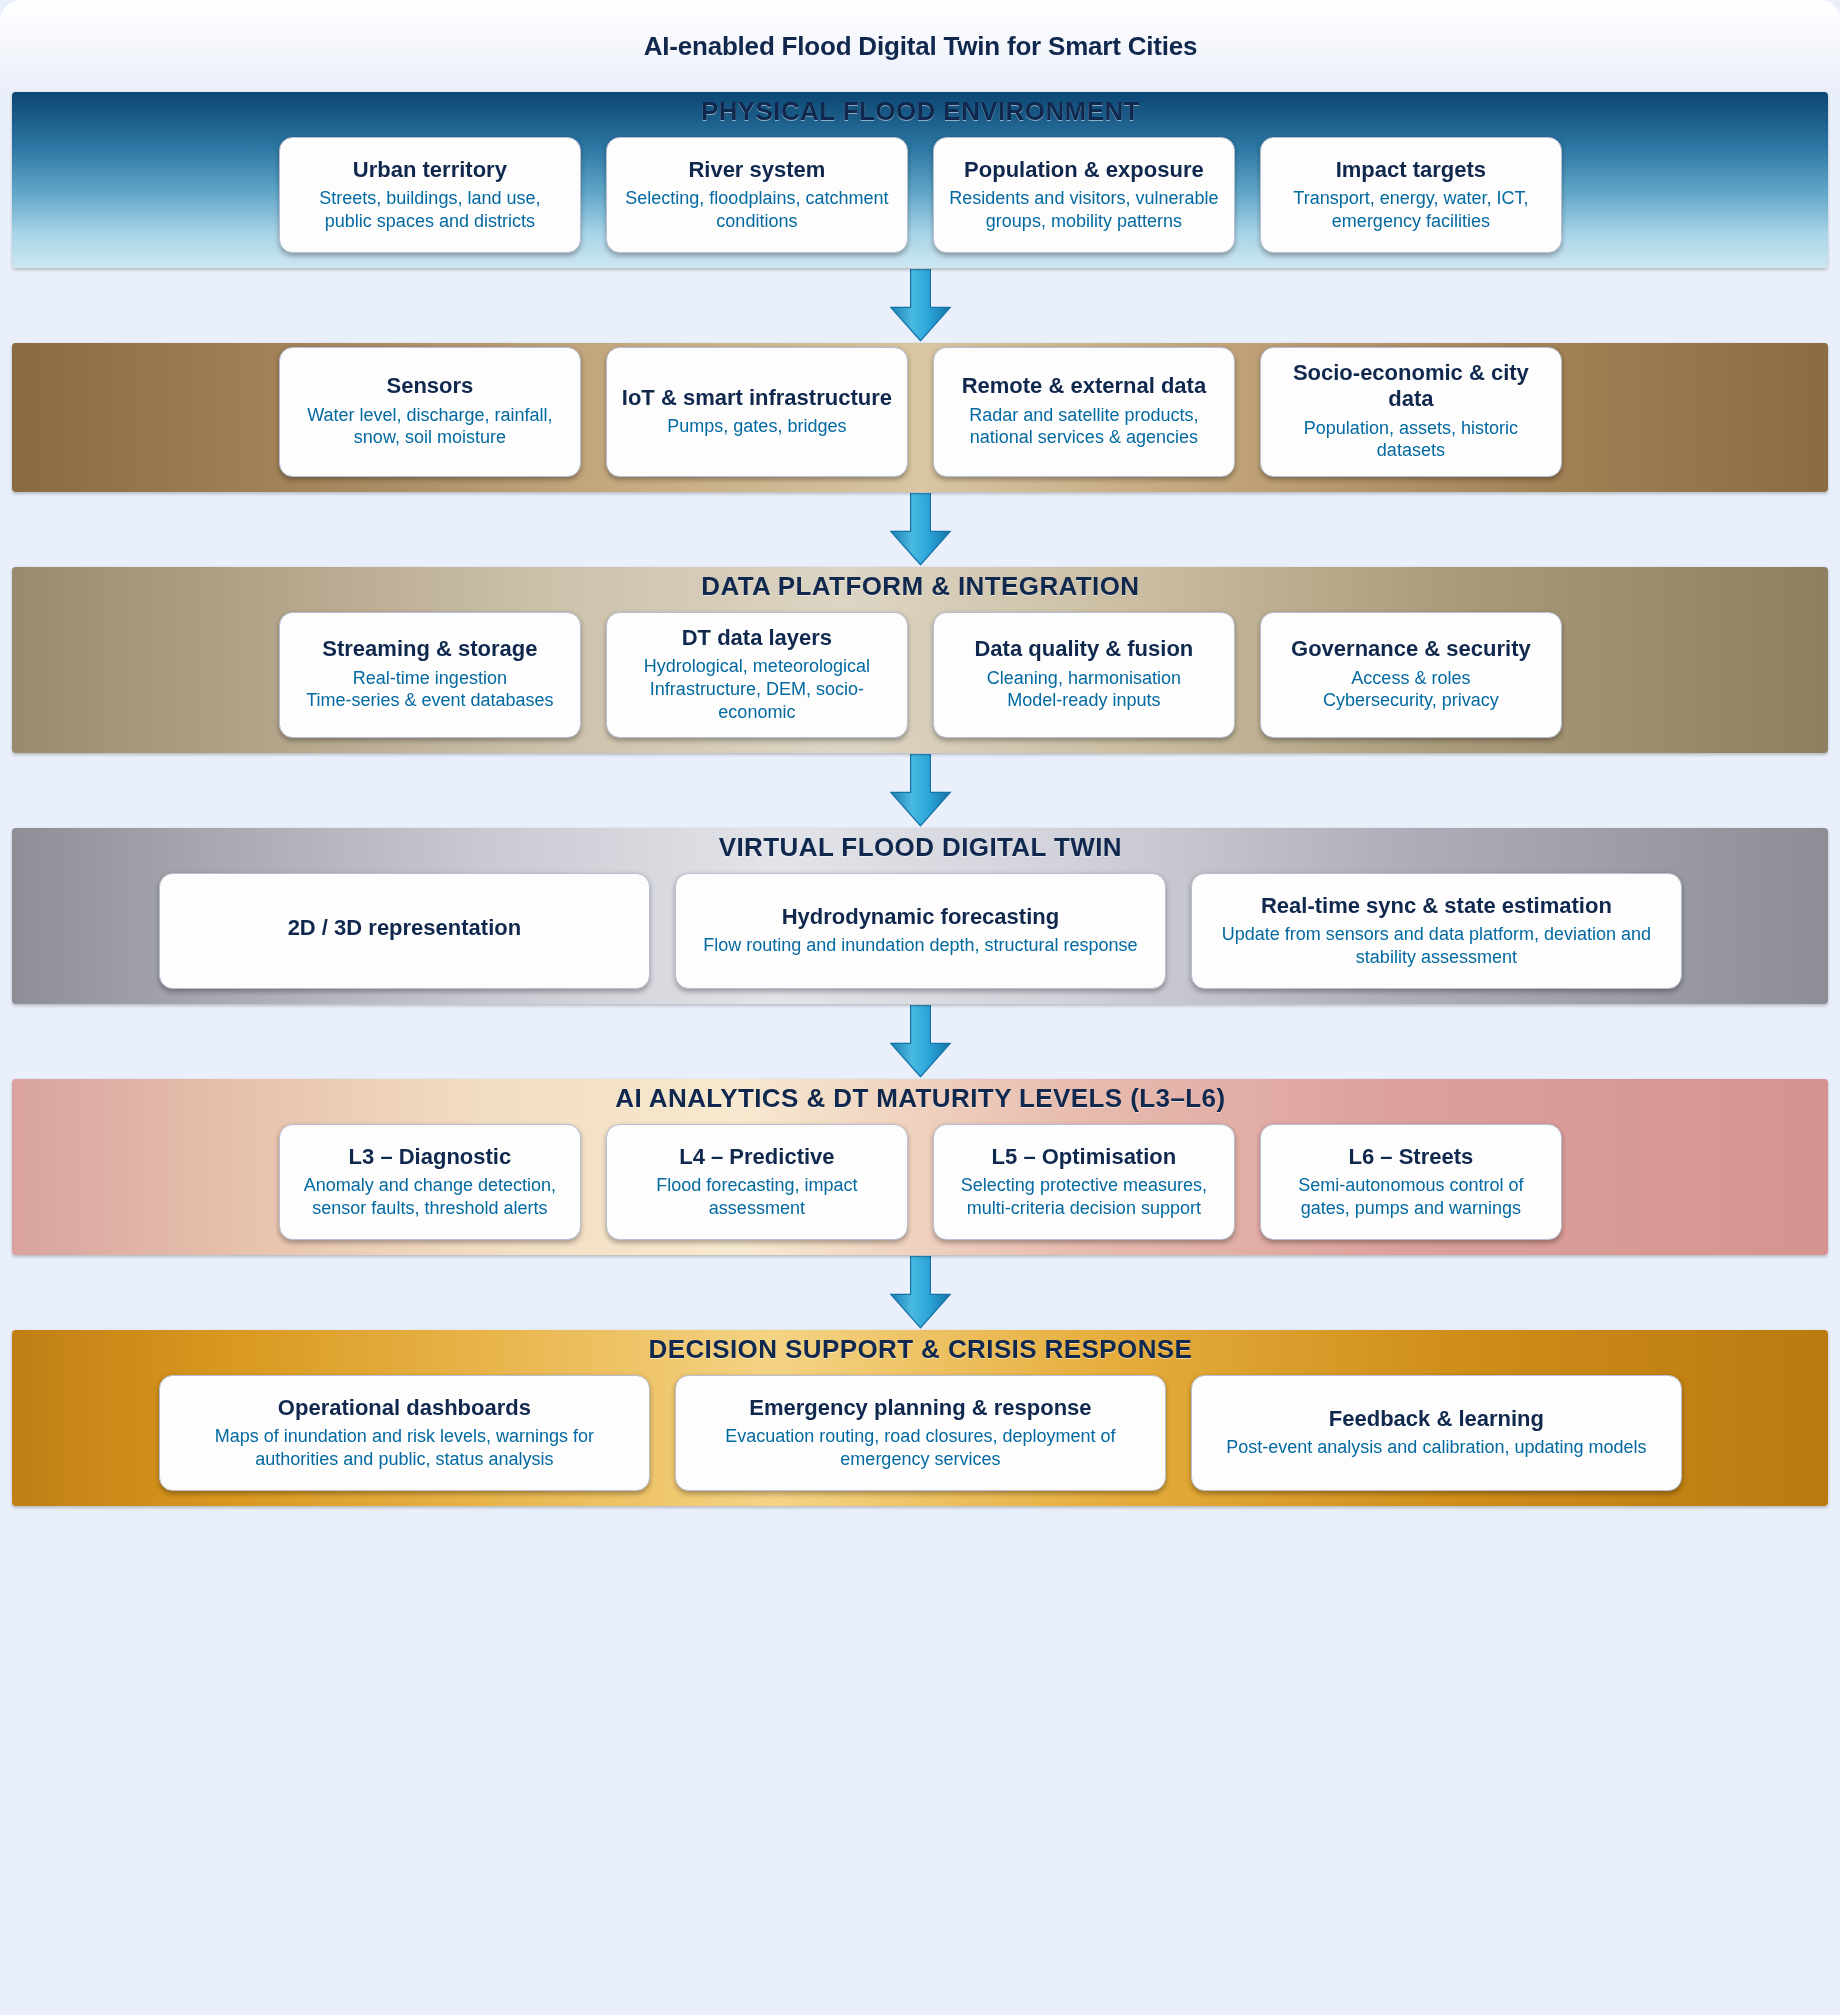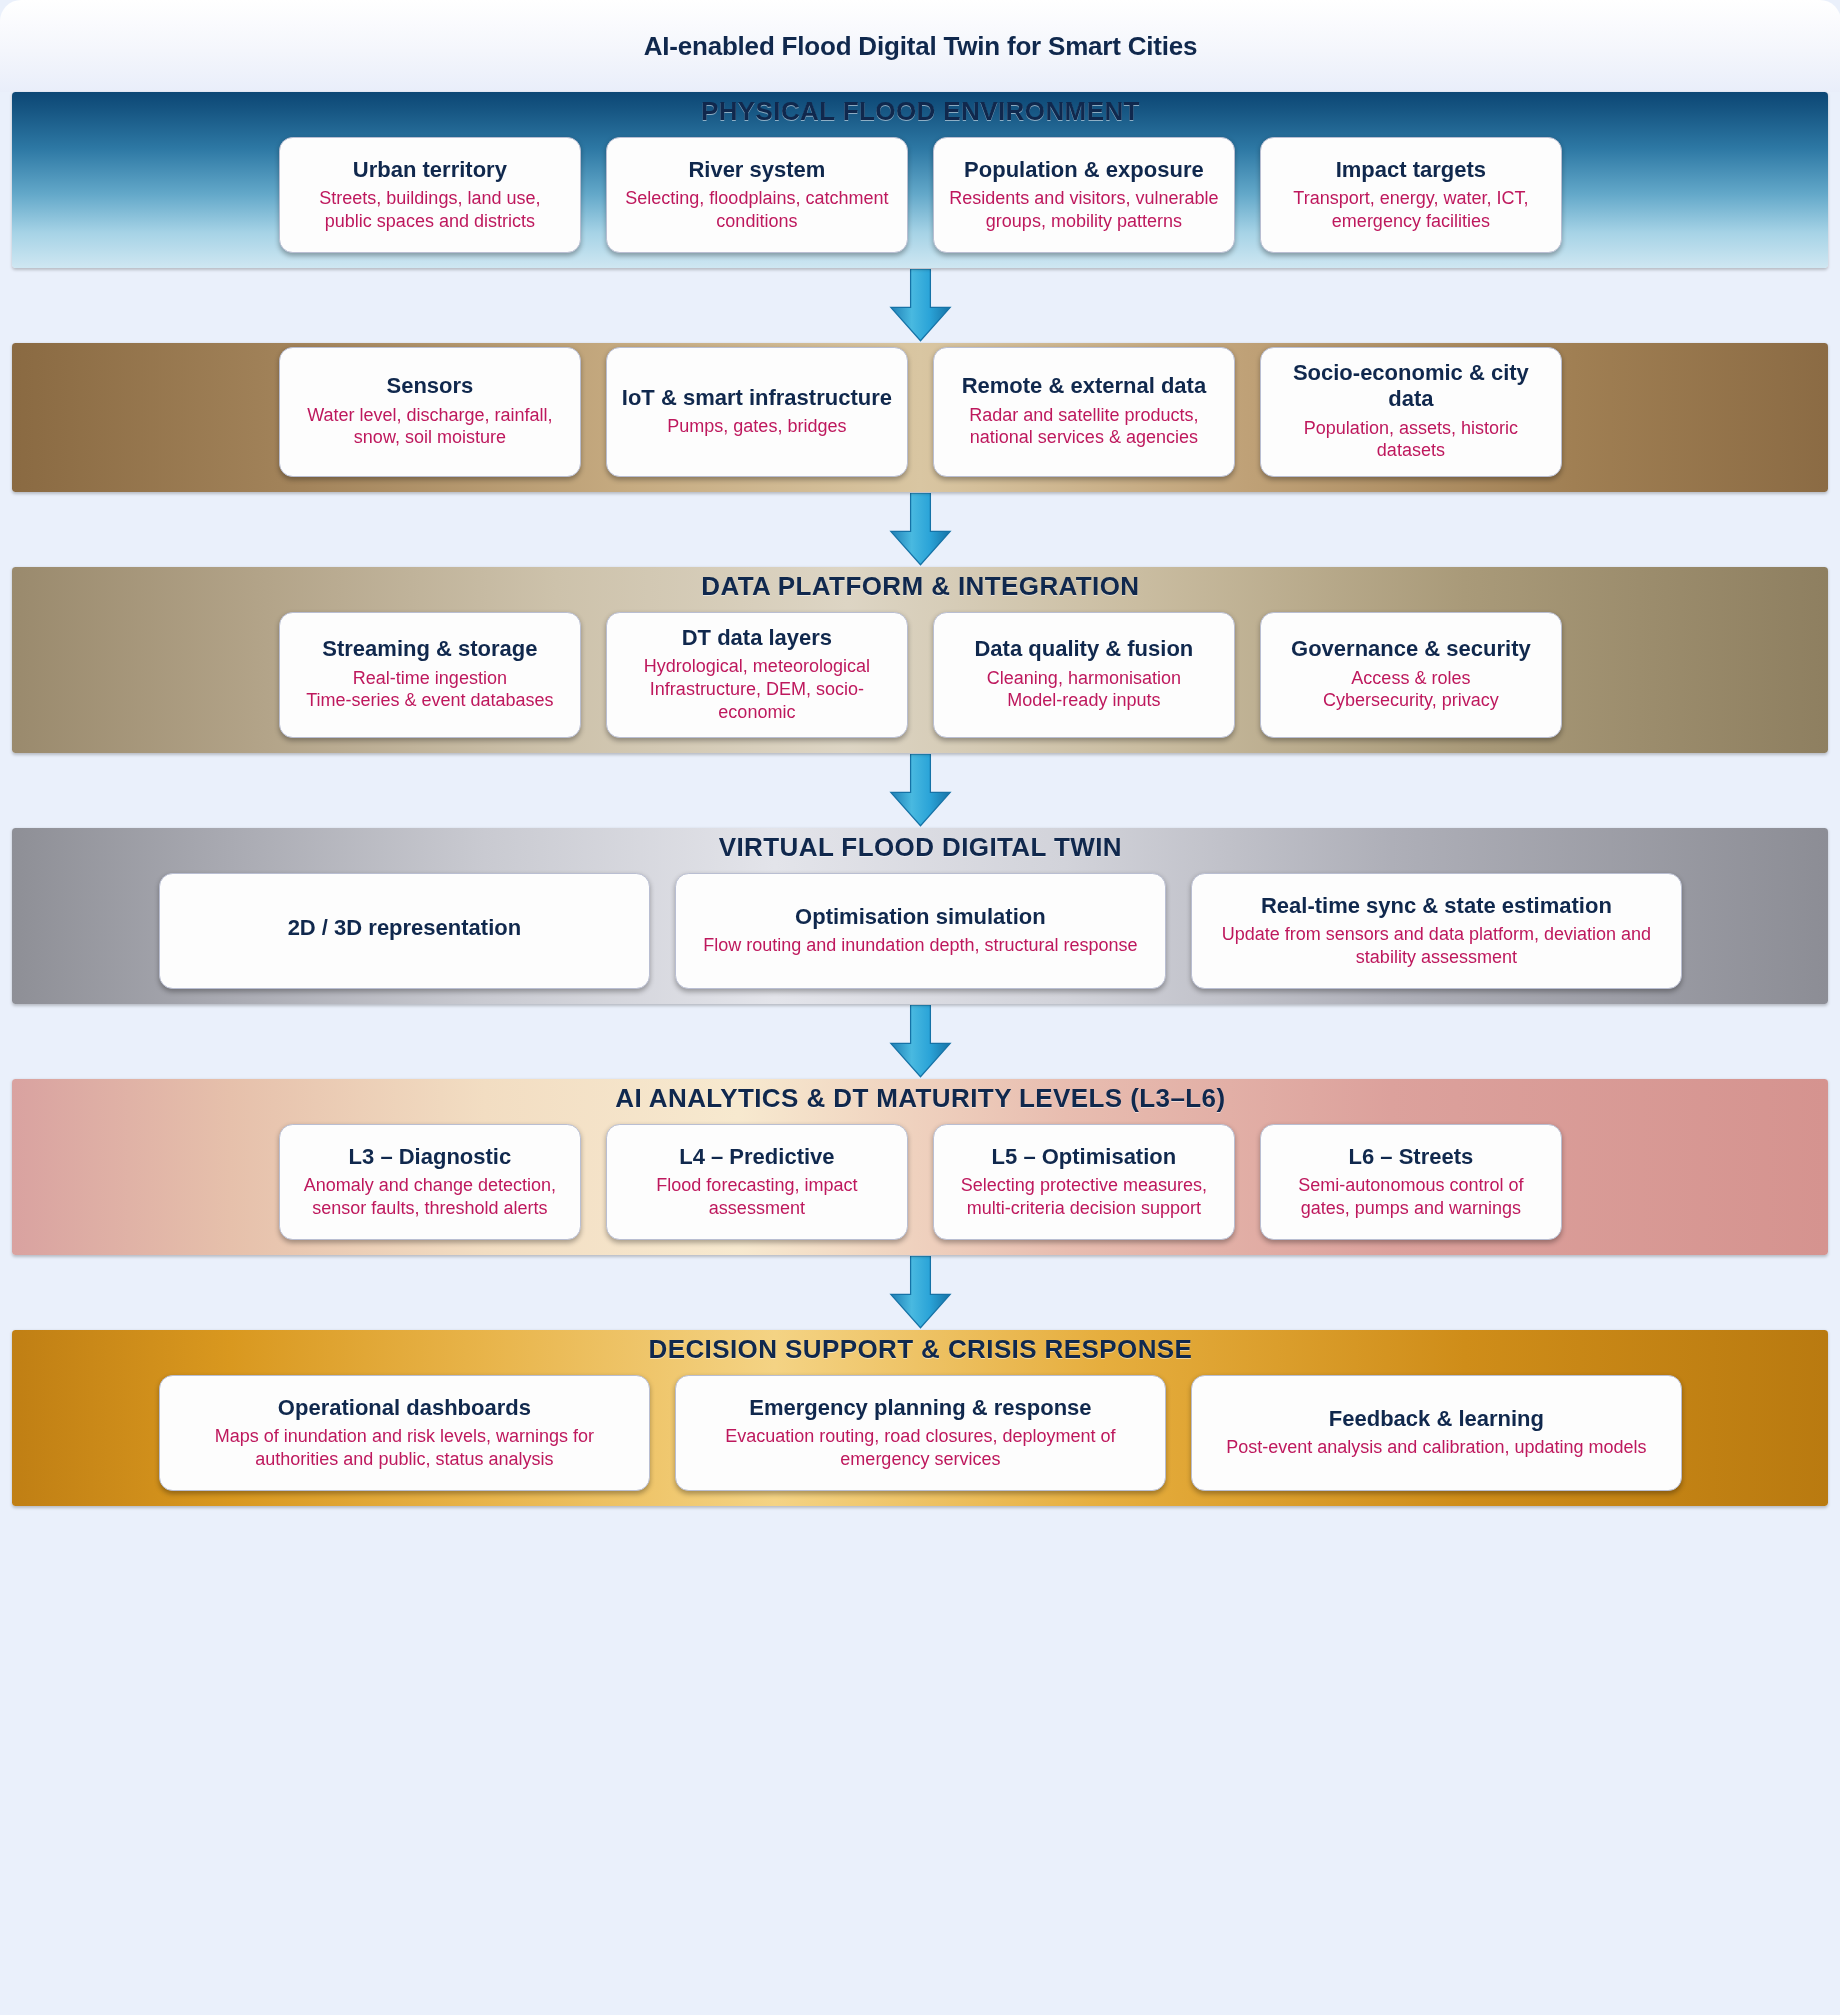--- a/index.html
+++ b/index.html
@@ -78,21 +78,21 @@
   }
   .card-title {
     font-size: 22px;
     font-weight: bold;
     color: #10284d;
     line-height: 1.18;
     margin-bottom: 4.4px;
   }
   .card-desc {
     font-size: 18px;
-    color: #be185d;
+    color: #0369a1;
     line-height: 1.26;
     font-weight: normal;
   }
 
   
   .cards-4 > .card { width: 302px; }
   
   .cards-3 > .card { width: 491px; }
 
   
@@ -247,21 +247,21 @@
     </span>
   </div>
 
   <div class="band band-virtual">
     <div class="band-heading">VIRTUAL FLOOD DIGITAL TWIN</div>
     <div class="cards cards-3">
       <div class="card">
         <div class="card-title">2D / 3D representation</div>
       </div>
       <div class="card">
-        <div class="card-title">Optimisation simulation</div>
+        <div class="card-title">Hydrodynamic forecasting</div>
         <div class="card-desc">Flow routing and inundation depth, structural response</div>
       </div>
       <div class="card">
         <div class="card-title">Real-time sync &amp; state estimation</div>
         <div class="card-desc">Update from sensors and data platform, deviation and stability assessment</div>
       </div>
     </div>
   </div>
 
   <div class="arrow-zone">

